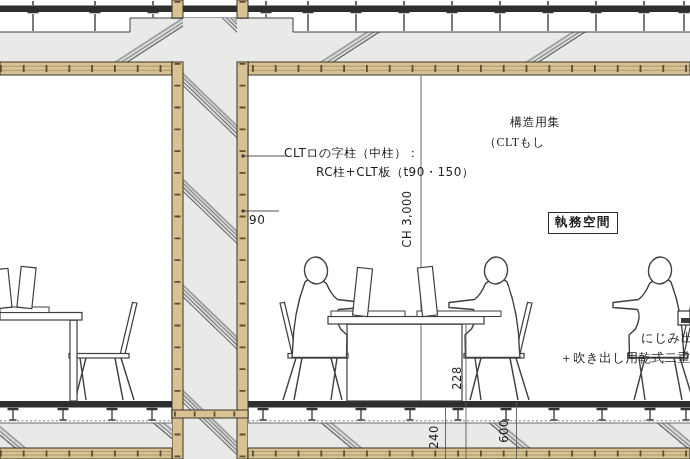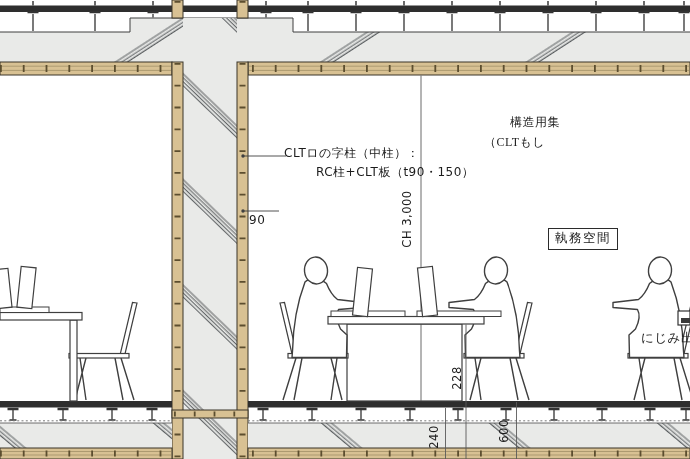--- a/index.html
+++ b/index.html
@@ -171,24 +171,25 @@
     <circle cx="243" cy="211" r="1.7" fill="#3f3f3f"></circle>
   </g>
 </svg>
 
   <div class="lbl" style="left:284px;top:146px;">CLTロの字柱（中柱）：</div>
   <div class="lbl" style="left:288px;top:165px;margin-left:28px;">RC柱+CLT板（t90・150）</div>
 
   <div class="lbl" style="left:499px;top:115px;margin-left:11px;">構造用集</div>
   <div class="lbl" style="left:484px;top:135px;font-family:Liberation Serif, serif;">（CLTもし</div>
 
-  <div class="roombox" style="left:548px;top:228px;">執務空間</div>
+  <div class="roombox" style="left:548px;top:212px;font-weight:bold;">執務空間</div>
 
   <div class="lbl" style="left:249px;top:193px;margin-top:20px;">90</div>
 
   <div class="vdim" style="left:407px;top:219px;">CH 3,000</div>
   <div class="vdim" style="left:457px;top:378px;">228</div>
   <div class="vdim" style="left:434px;top:437px;">240</div>
   <div class="vdim" style="left:504px;top:431px;">600</div>
 
   <div class="lbl" style="left:641px;top:330px;font-size:12.5px;">にじみ出</div>
+  <div class="lbl" style="left:560px;top:350px;font-size:12.5px;">＋吹き出し用乾式二重</div>
 
 </div>
 
 </body></html>

